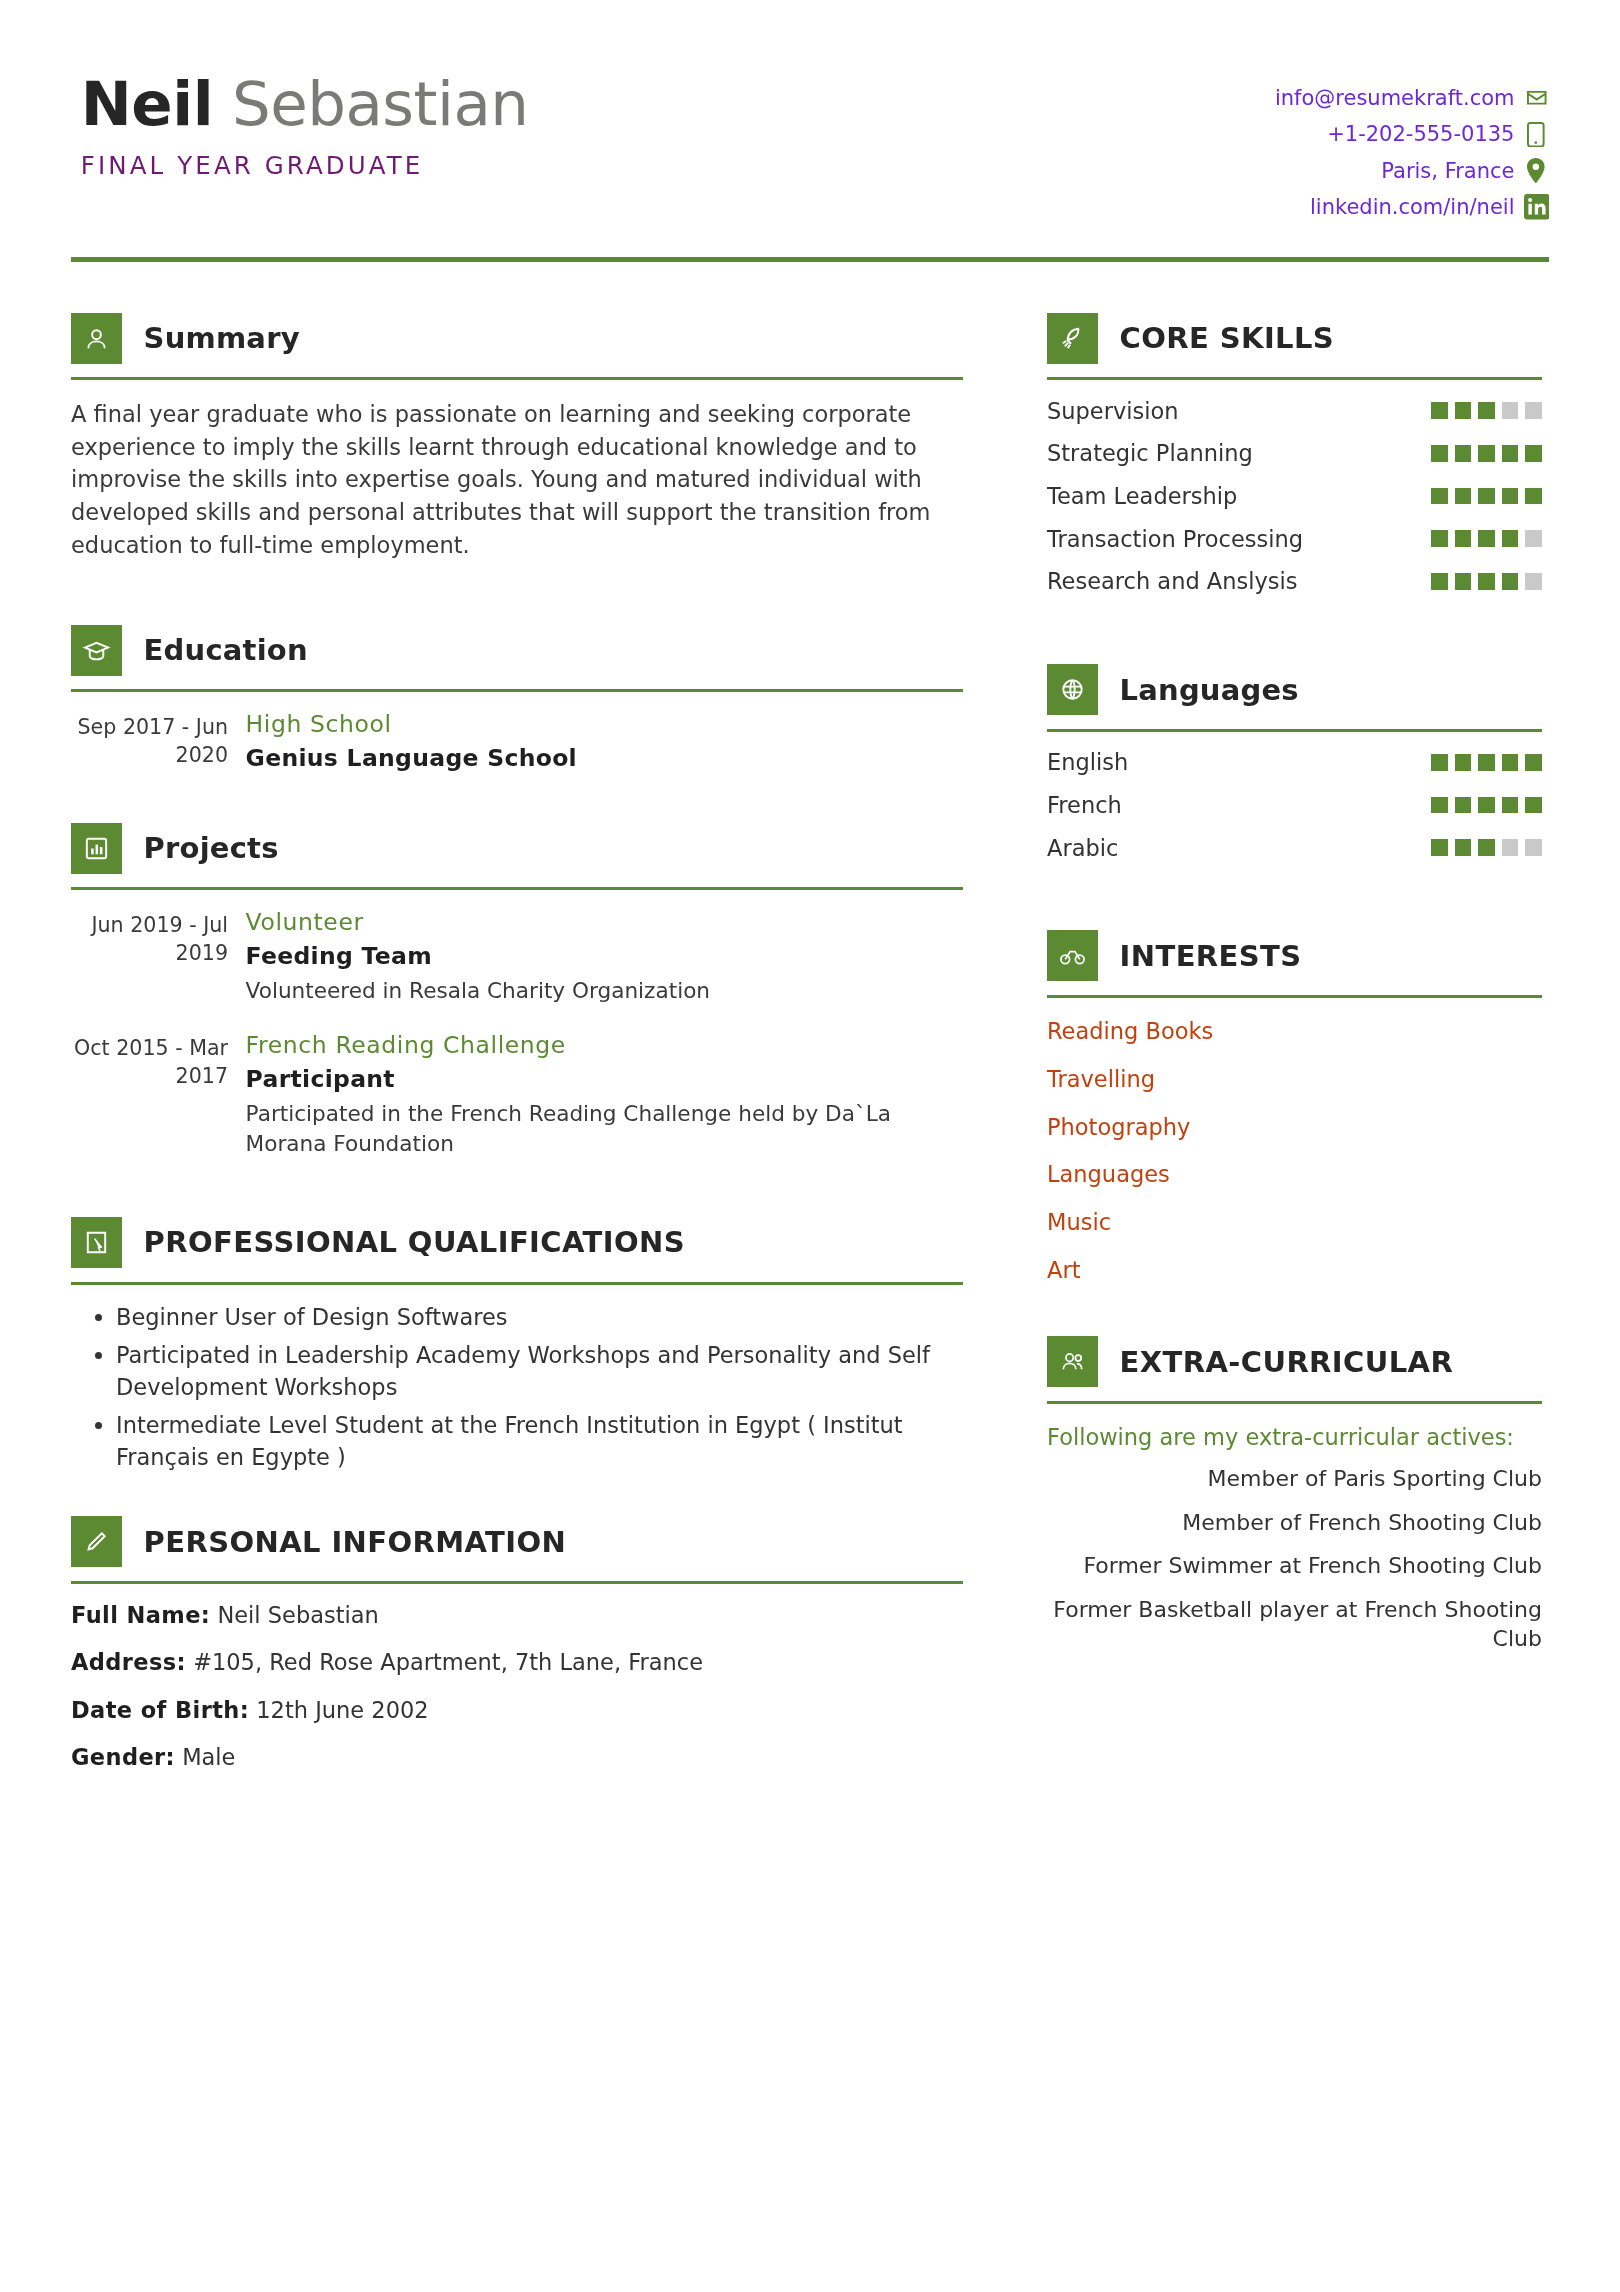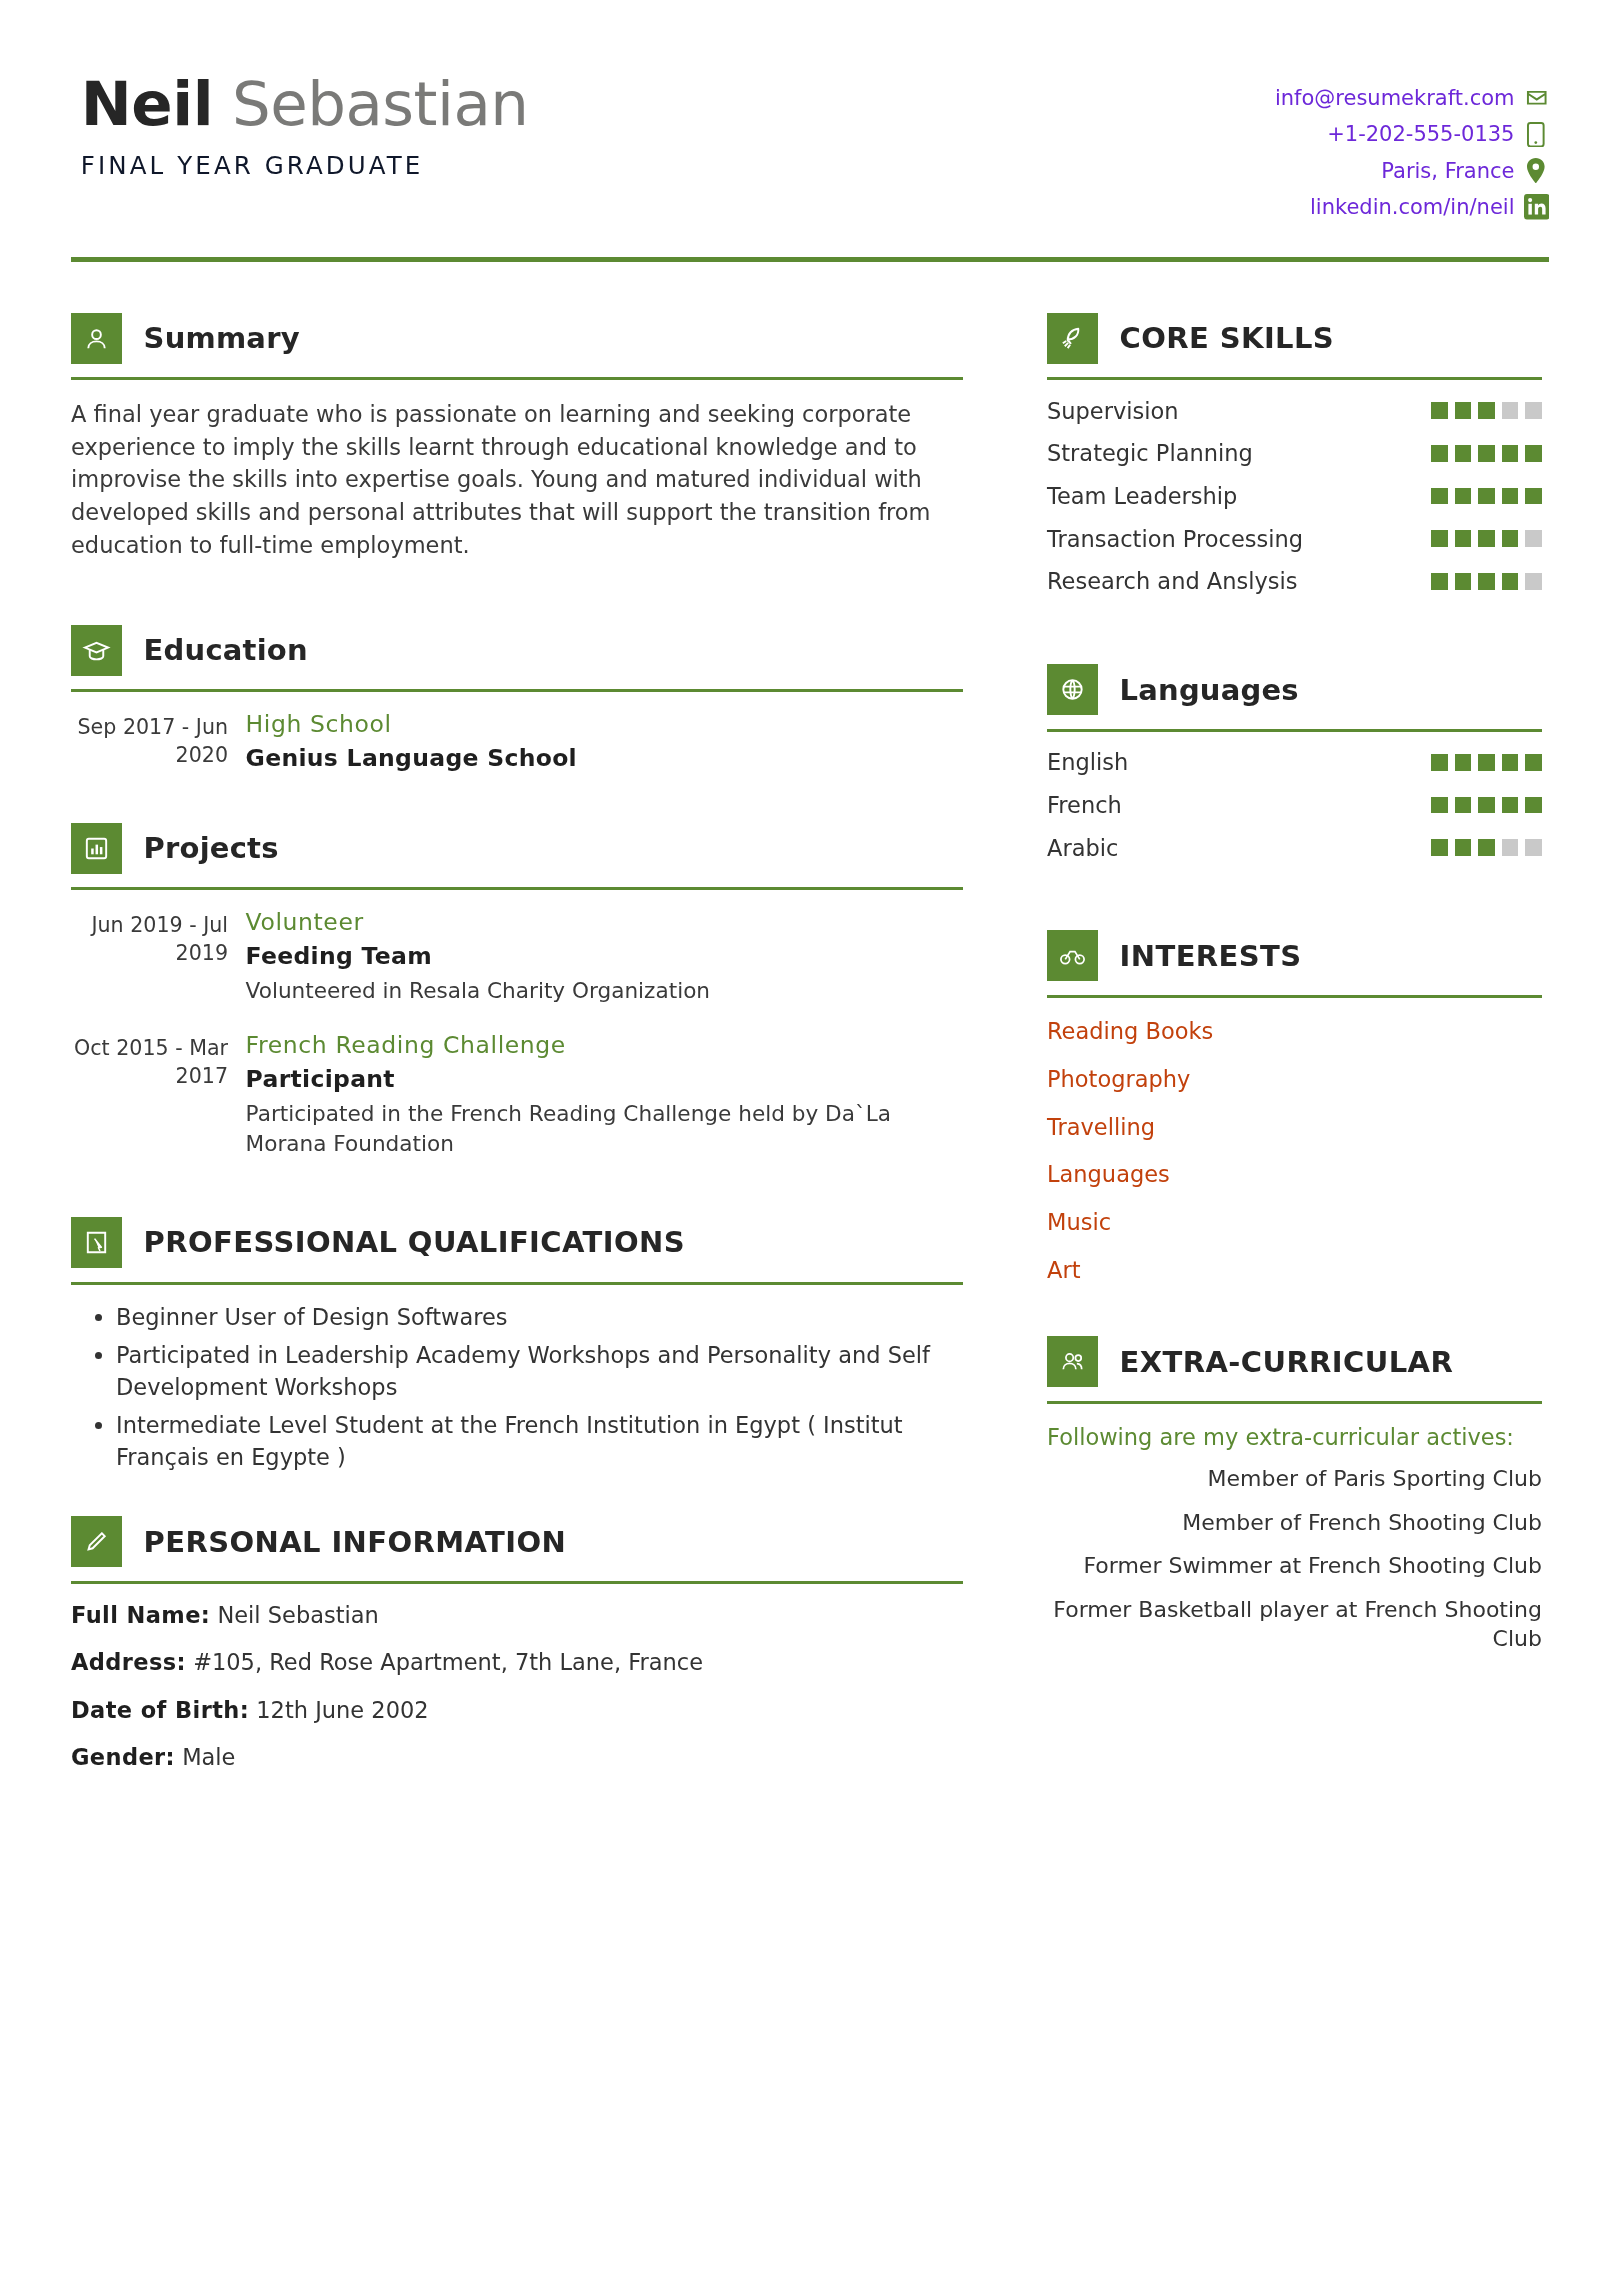--- a/index.html
+++ b/index.html
@@ -34,21 +34,21 @@
     font-weight: 400;
   }
   .name .first {
     color: #262626;
     font-weight: 700;
   }
   .job-title {
     margin-top: 15.7px;
     font-size: 24.5px;
     letter-spacing: 3.1px;
-    color: #0f172a;
+    color: #701a75;
     font-weight: 400;
   }
   .contacts {
     display: flex;
     flex-direction: column;
     gap: 10.8px;
     padding-top: 13.7px;
   }
   .contact-row {
     display: flex;
@@ -547,22 +547,22 @@
                 <circle cx="7.5" cy="19" r="4.5"></circle>
                 <circle cx="22.5" cy="19" r="4.5"></circle>
                 <path d="M7.5 19l5-8h5l5 8M12.5 11h5"></path>
               </svg>
           </div>
           <div class="sec-title caps">INTERESTS</div>
         </div>
         <div class="sec-line"></div>
         <div class="sec-body">
           <div class="plain-item">Reading Books</div>
+          <div class="plain-item">Travelling</div>
           <div class="plain-item">Photography</div>
-          <div class="plain-item">Travelling</div>
           <div class="plain-item">Languages</div>
           <div class="plain-item">Music</div>
           <div class="plain-item">Art</div>
         </div>
       </div>
 
       <div class="gap-md"></div>
 
       <div class="sec">
         <div class="sec-head">

